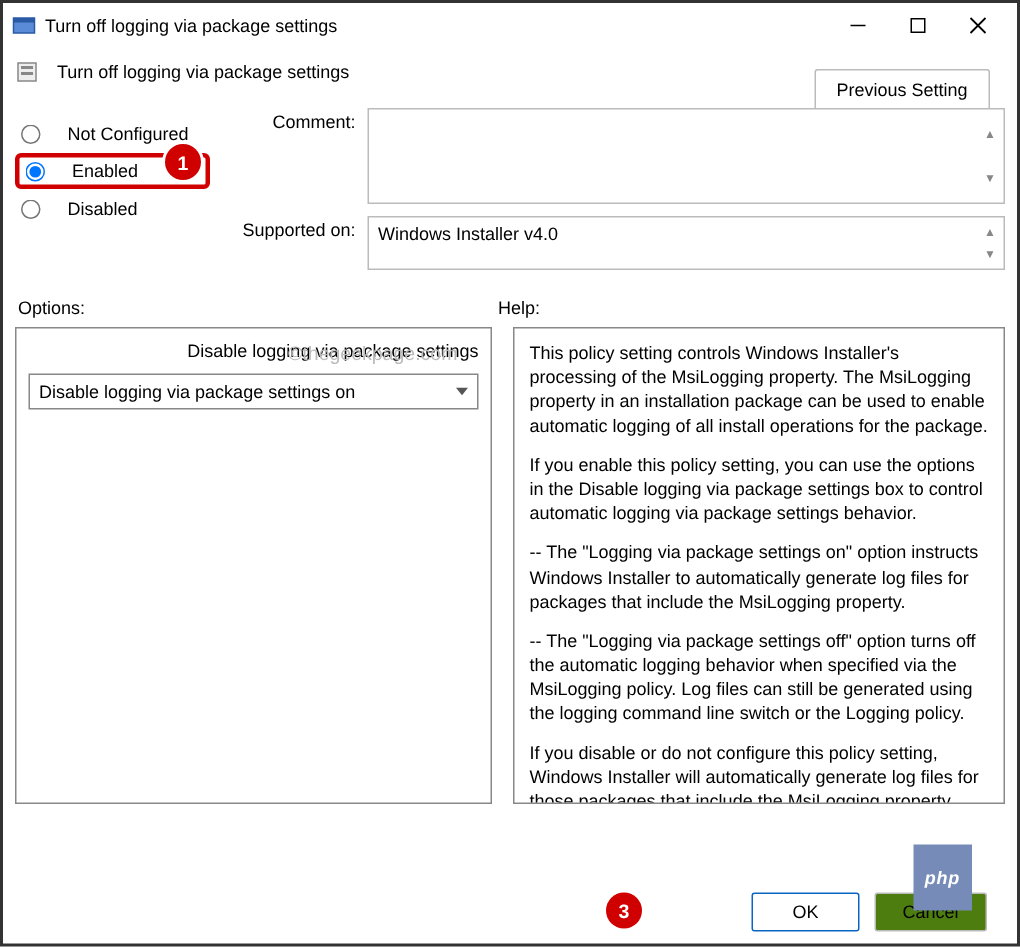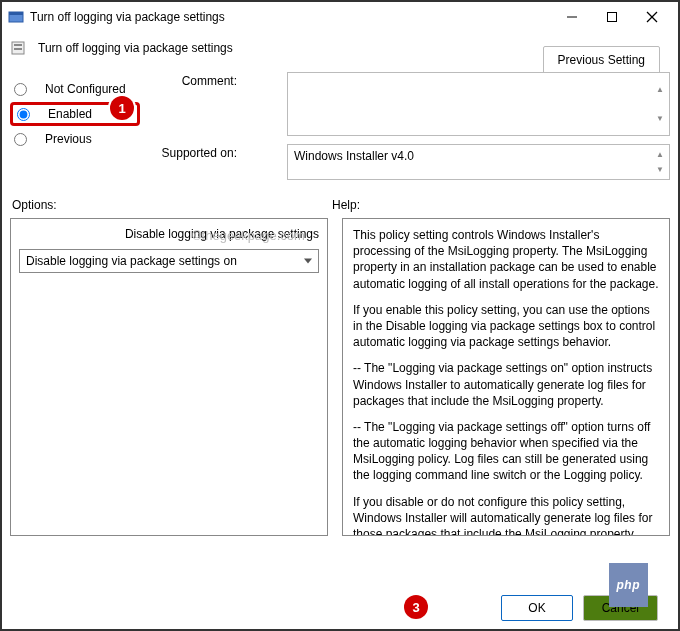--- a/index.html
+++ b/index.html
@@ -16,21 +16,21 @@
   .btn { border: 1px solid #bbb; background: #fff; padding: 6px 14px; border-radius: 2px; cursor: pointer; }
   .body-area { padding: 0 8px; }
   .config-row { display: flex; margin-top: 8px; }
   .radio-col { width: 130px; padding-top: 4px; position: relative; }
   .radio-item { display: flex; align-items: center; margin: 4px 0; padding: 2px 4px; gap: 18px; }
   .radio-item input { margin:0; }
   .enabled-highlight { border: 3px solid #d10000; border-radius: 4px; }
   .callout { position: absolute; width: 24px; height: 24px; border-radius: 50%; background: #d10000; color: #fff; font-weight: bold; font-size: 13px; display: flex; align-items: center; justify-content: center; box-shadow: 0 0 0 2px #fff; }
   .callout-1 { top: 24px; left: 100px; }
   .comment-col { flex: 1; display: flex; flex-direction: column; gap: 8px; margin-left: 10px; }
-  .comment-row { display: flex; align-items: flex-start; gap: 42px; }
+  .comment-row { display: flex; align-items: flex-start; }
   .comment-label { width: 95px; text-align: right; padding-right: 8px; padding-top: 2px; }
   .comment-box { flex: 1; height: 64px; border: 1px solid #bbb; position: relative; background:#fff; }
   .supported-box { flex: 1; height: 36px; border: 1px solid #bbb; padding: 4px 6px; background:#fff; position:relative; }
   .spin { position:absolute; right:2px; top:2px; bottom:2px; width:14px; display:flex; flex-direction:column; }
   .spin div { flex:1; display:flex; align-items:center; justify-content:center; color:#888; font-size:8px; }
   .section-labels { display: flex; margin-top: 18px; padding: 0 2px; }
   .opts-label { width: 320px; }
   .help-label { flex: 1; }
   .panes { display: flex; gap: 14px; margin-top: 6px; }
   .options-pane { width: 318px; height: 318px; border: 1px solid #888; padding: 8px; }
@@ -98,21 +98,21 @@
       <label class="radio-item">
         <input type="radio" name="state" style="">
         <span>Not Configured</span>
       </label>
       <label class="radio-item enabled-highlight">
         <input type="radio" name="state" checked="" style="">
         <span>Enabled</span>
       </label>
       <label class="radio-item">
         <input type="radio" name="state" style="">
-        <span>Previous</span>
+        <span>Disabled</span>
       </label>
       <div class="callout callout-1">1</div>
     </div>
 
     <div class="comment-col">
       <div class="comment-row">
         <div class="comment-label">Comment:</div>
         <div class="comment-box">
           <div class="spin">
               <div>▲</div>

